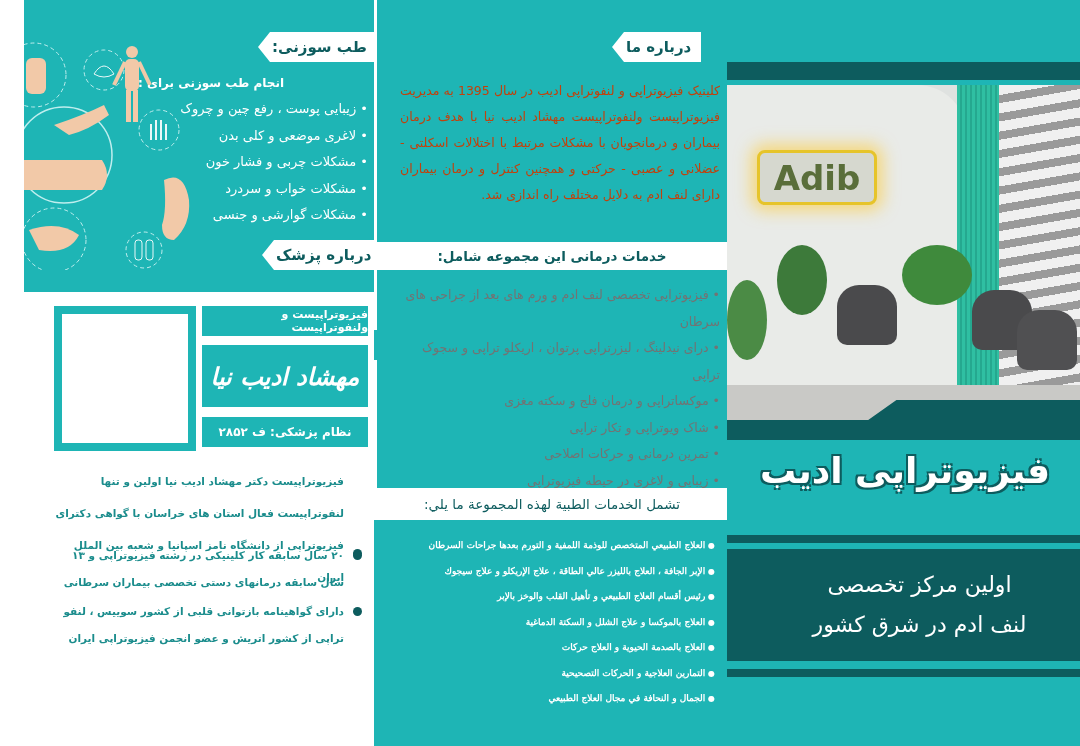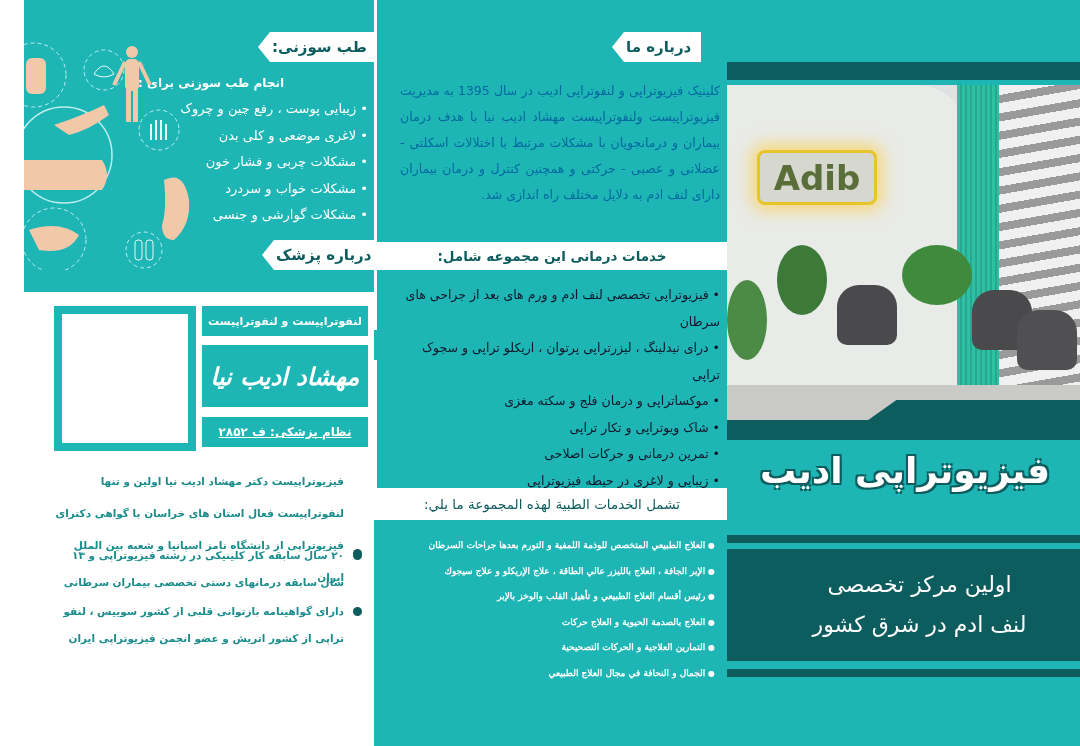--- a/index.html
+++ b/index.html
@@ -54,21 +54,21 @@
     background: #1eb5b5; padding: 8px;
   }
   .photo-frame .inner { width: 100%; height: 100%; background: #fff; }
   .doc-box {
     position: absolute; left: 202px; width: 166px; background: #1eb5b5;
     color: #fff; direction: rtl; display: flex; align-items: center; justify-content: center;
     font-weight: bold;
   }
   .doc-title { top: 306px; height: 30px; font-size: 11px; }
   .doc-name { top: 345px; height: 62px; font-size: 24px; font-family: "DejaVu Serif", serif; font-style: italic; }
-  .doc-id { top: 417px; height: 30px; font-size: 12px; text-decoration: underline; }
+  .doc-id { top: 417px; height: 30px; font-size: 12px; }
 
   .bio {
     position: absolute; left: 52px; top: 465px; width: 292px;
     direction: rtl; color: #1a8c8c; font-size: 10.5px; font-weight: bold; text-align: right;
     line-height: 32px;
   }
   .bio-list {
     position: absolute; left: 52px; top: 540px; width: 310px; list-style: none; direction: rtl;
   }
   .bio-list li {
@@ -78,32 +78,32 @@
   .bio-list li .dot {
     position: absolute; right: 0; top: 9px; width: 9px; height: 9px; border-radius: 50%; background: #0d5c5e;
   }
 
   
   #mid {
     position: absolute; left: 377px; top: 0; width: 350px; height: 746px; background: #1eb5b5;
   }
   .about-text {
     position: absolute; left: 400px; top: 78px; width: 320px;
-    direction: rtl; text-align: justify; color: #0369a1; font-size: 12.5px; line-height: 26px;
+    direction: rtl; text-align: justify; color: #c2410c; font-size: 12.5px; line-height: 26px;
   }
   .white-bar {
     position: absolute; left: 377px; width: 350px; background: #fff;
     color: #0d5c5e; direction: rtl; display: flex; align-items: center; justify-content: center;
     font-weight: bold; font-size: 13.5px;
   }
   .svc-list {
     position: absolute; left: 395px; top: 282px; width: 325px; list-style: none; direction: rtl;
   }
   .svc-list li {
-    color: #0f172a; font-size: 12.5px; line-height: 26.5px; text-align: right;
+    color: #737373; font-size: 12.5px; line-height: 26.5px; text-align: right;
   }
   .svc-list li::before { content: "• "; }
 
   .ar-box {
     position: absolute; left: 377px; top: 520px; width: 350px; height: 226px; background: #1eb5b5;
   }
   .ar-list {
     position: absolute; left: 395px; top: 533px; width: 320px; list-style: none; direction: rtl;
   }
   .ar-list li {
@@ -196,21 +196,21 @@
 </ul>
 <div class="tag" style="left:262px;top:240px;">درباره پزشک</div>
 
 <div id="left-bottom"></div>
 <div class="left-strip" style="top:330px;height:30px;"></div>
 <div class="left-strip" style="top:520px;height:226px;"></div>
 
 <div class="photo-frame">
     <div class="inner"></div>
   </div>
-<div class="doc-box doc-title">لنفوتراپیست و لنفوتراپیست</div>
+<div class="doc-box doc-title">فیزیوتراپیست و ولنفوتراپیست</div>
 <div class="doc-box doc-name">مهشاد ادیب نیا</div>
 <div class="doc-box doc-id">نظام پزشکی: ف ۲۸۵۲</div>
 
 <div class="bio">فیزیوتراپیست دکتر مهشاد ادیب نیا اولین و تنها لنفوتراپیست فعال استان های خراسان با گواهی دکترای فیزیوتراپی از دانشگاه نامز اسپانیا و شعبه بین الملل ایران</div>
 <ul class="bio-list">
   <li style="margin-bottom:2px;"><span class="dot"></span></li>
   <li style="margin-bottom:2px;"><span class="dot"></span><span>۲۰ سال سابقه کار کلینیکی در رشته فیزیوتراپی و ۱۳ سال سابقه درمانهای دستی تخصصی بیماران سرطانی</span></li>
   <li><span class="dot"></span><span>دارای گواهینامه بازتوانی قلبی از کشور سوییس ، لنفو تراپی از کشور اتریش و عضو انجمن فیزیوتراپی ایران</span></li>
 </ul>
 
@@ -227,20 +227,21 @@
   <li>تمرین درمانی و حرکات اصلاحی</li>
   <li>زیبایی و لاغری در حیطه فیزیوتراپی</li>
 </ul>
 
 <div class="white-bar" style="top:488px;height:32px;font-weight:normal;">تشمل الخدمات الطبية لهذه المجموعة ما يلي:</div>
 <div class="ar-box"></div>
 <ul class="ar-list">
   <li>العلاج الطبيعي المتخصص للوذمة اللمفية و التورم بعدها جراحات السرطان</li>
   <li>الإبر الجافة ، العلاج بالليزر عالي الطاقة ، علاج الإريكلو و علاج سيجوك</li>
   <li>رئيس أقسام العلاج الطبيعي و تأهيل القلب والوخز بالإبر</li>
+  <li>العلاج بالموكسا و علاج الشلل و السكتة الدماغية</li>
   <li>العلاج بالصدمة الحيوية و العلاج حرکات</li>
   <li>التمارين العلاجية و الحركات التصحيحية</li>
   <li>الجمال و النحافة في مجال العلاج الطبيعي</li>
 </ul>
 
 <div id="right"></div>
 <div class="dark-band" style="left:727px;top:62px;width:353px;height:18px;"></div>
 
 <div class="photo">
   <div style="position:absolute;left:0;top:0;width:240px;height:335px;background:#e9ebe8;border-top-right-radius:50px;"></div>

